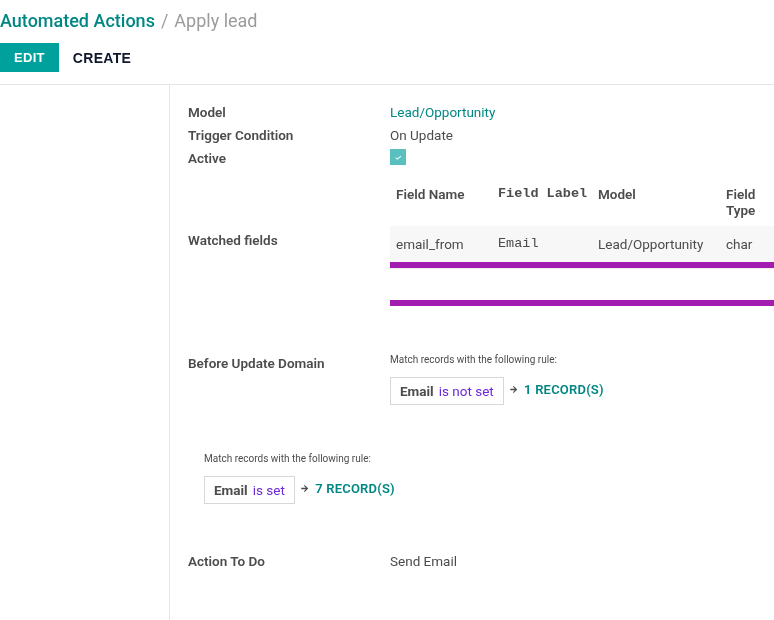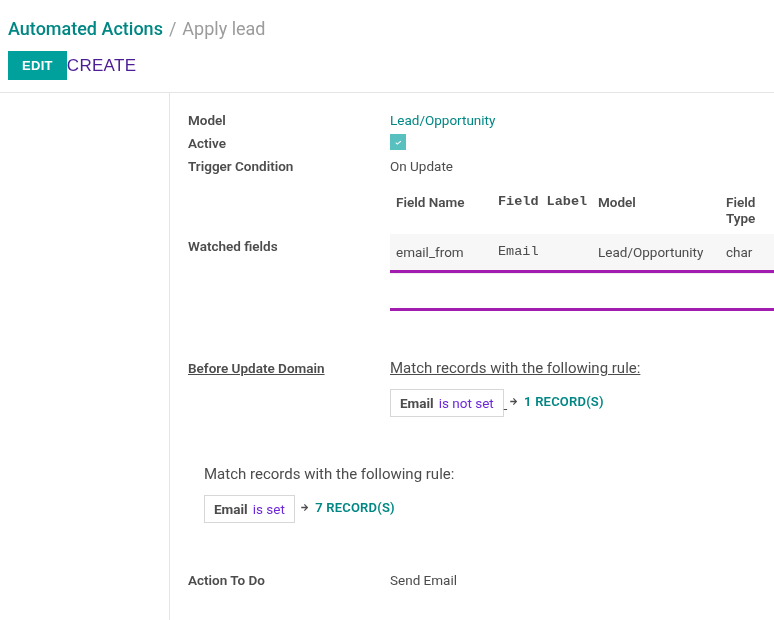--- a/index.html
+++ b/index.html
@@ -6,22 +6,21 @@
   body {
     font-family: -apple-system, BlinkMacSystemFont, "Segoe UI", Roboto, "Helvetica Neue", Arial, sans-serif;
     font-size: 14px;
     color: #4c4c4c;
     background: #fff;
     width: 774px;
     height: 620px;
     overflow: hidden;
   }
   .header {
-    padding: 10px 8px 0 8px;
-    margin-top: 8px;
+    padding: 10px 8px 0 0;
   }
   .breadcrumb {
     font-size: 18px;
     font-weight: 500;
     display: flex;
     align-items: center;
     gap: 6px;
     margin-bottom: 12px;
   }
   .breadcrumb .root {
@@ -32,39 +31,39 @@
     color: #a0a0a0;
     font-weight: 400;
   }
   .breadcrumb .current {
     color: #9b9b9b;
     font-weight: 400;
   }
   .toolbar {
     display: flex;
     align-items: center;
-    gap: 0;
+    gap: 14px;
     padding-bottom: 12px;
   }
   .btn-primary {
     background: #00A09D;
     color: #fff;
     border: none;
     padding: 7px 14px;
     font-size: 13px;
     font-weight: 600;
     letter-spacing: 0.3px;
     cursor: pointer;
   }
   .btn-secondary {
     background: transparent;
     border: none;
-    color: #4c1d95;
-    font-size: 17px;
-    font-weight: 400;
+    color: #0f172a;
+    font-size: 14px;
+    font-weight: 700;
     letter-spacing: 0.3px;
     cursor: pointer;
   }
   .divider {
     border-top: 1px solid #e5e5e5;
   }
   .content-wrap {
     display: flex;
   }
   .left-gutter {
@@ -118,34 +117,34 @@
     font-weight: 600;
     font-size: 13.5px;
     color: #4c4c4c;
   }
   .wt-row {
     display: flex;
     padding: 10px 6px;
     background: #f7f7f7;
     font-size: 13.5px;
     color: #4c4c4c;
-    border-bottom: 3px solid #a21caf;
+    border-bottom: 6px solid #a21caf;
   }
   .wt-row.blank {
     background: #fff;
     height: 38px;
     border-top: 1px solid #eee;
   }
   .col-fname { width: 102px; }
   .col-flabel { width: 100px; font-family: Liberation Mono, monospace; }
   .col-model  { width: 128px; }
   .col-ftype  { flex: 1; }
   .section-gap { height: 48px; }
   .rule-intro {
-    font-size: 15px;
+    font-size: 10px;
     color: #4c4c4c;
     margin-bottom: 12px;
   }
   .domain-chip {
     display: inline-flex;
     align-items: center;
     border: 1px solid #d7d7d7;
     padding: 5px 9px;
     font-size: 13.5px;
     gap: 5px;
@@ -188,33 +187,33 @@
   <div class="left-gutter"></div>
 
   <div class="form-area">
 
     <div class="form-row tight">
       <div class="form-label">Model</div>
       <div class="form-value link-value">Lead/Opportunity</div>
     </div>
 
     <div class="form-row tight">
+      <div class="form-label">Trigger Condition</div>
+      <div class="form-value">On Update</div>
+    </div>
+
+    <div class="form-row tight">
       <div class="form-label">Active</div>
       <div class="form-value">
         <span class="checkbox">
           <svg viewBox="0 0 16 16">
               <path fill="#fff" d="M6.2 11.3 3.5 8.6l1-1 1.7 1.7L11 5.5l1 1z"></path>
             </svg>
         </span>
       </div>
-    </div>
-
-    <div class="form-row tight">
-      <div class="form-label">Trigger Condition</div>
-      <div class="form-value">On Update</div>
     </div>
 
     <div class="form-row" style="margin-bottom:0;">
       <div class="form-label">Watched fields</div>
       <div class="form-value watched-table">
         <div class="wt-header">
           <div class="col-fname">Field Name</div>
           <div class="col-flabel">Field Label</div>
           <div class="col-model">Model</div>
           <div class="col-ftype">Field Type</div>
@@ -224,21 +223,21 @@
           <div class="col-flabel">Email</div>
           <div class="col-model">Lead/Opportunity</div>
           <div class="col-ftype">char</div>
         </div>
         <div class="wt-row blank"></div>
       </div>
     </div>
 
     <div class="section-gap"></div>
 
-    <div class="form-row" style="align-items:flex-start;text-decoration:underline;">
+    <div class="form-row" style="align-items:flex-start;">
       <div class="form-label">Before Update Domain</div>
       <div class="form-value">
         <div class="rule-intro">Match records with the following rule:</div>
         <div class="domain-chip">
           <span class="field">Email</span>
           <span class="op">is not set</span>
         </div>
         <div class="records-link">
           <svg viewBox="0 0 16 16">
               <path fill="#4c4c4c" d="M4 7h5.6L7.3 4.7l1-1L12.6 8l-4.3 4.3-1-1L9.6 9H4z"></path>

